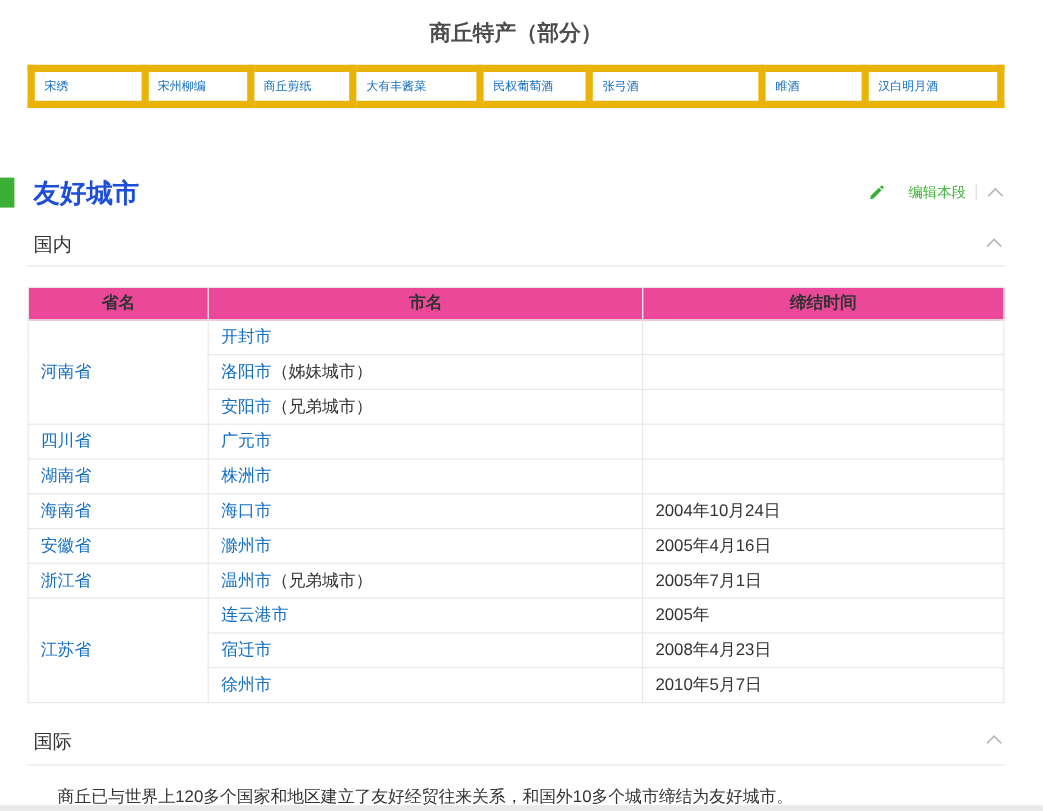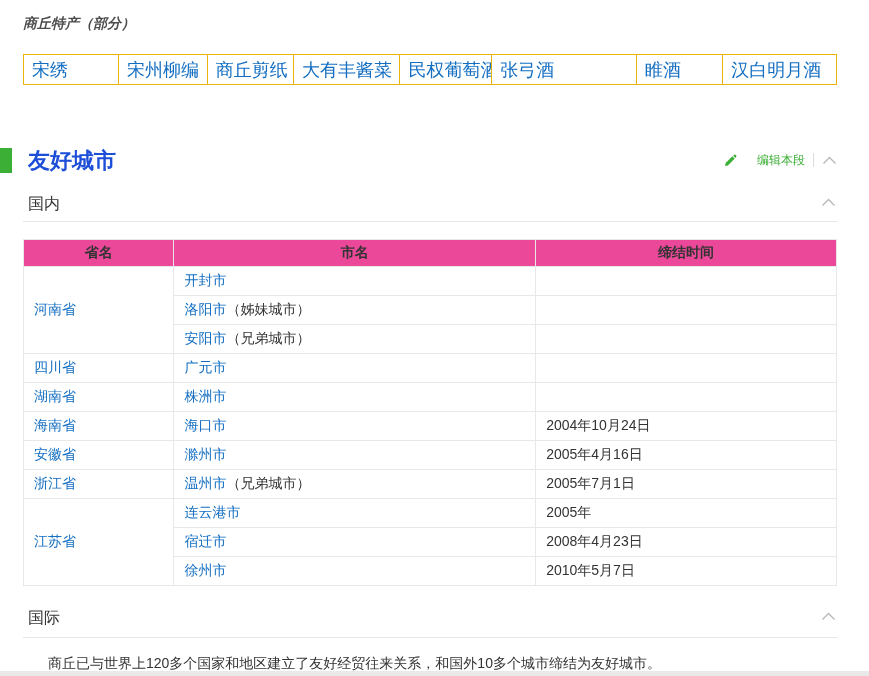--- a/index.html
+++ b/index.html
@@ -10,29 +10,29 @@
     overflow: hidden;
     font-family: "Liberation Sans", "DejaVu Sans", sans-serif;
     color: #333;
   }
   .lnk { color:#136ec2; text-decoration:none; cursor:pointer; }
   .plain { color:#333; }
 
   
   .spec-title {
     position:absolute; left:23px; top:15px; width:814px;
-    font-size:14px; font-weight:bold; color:#4d4d4d;font-style:italic;
+    text-align:center; font-size:18px; font-weight:bold; color:#4d4d4d;
   }
   table.spec {
     position:absolute; left:23px; top:54px; width:814px;
     border-collapse:collapse; table-layout:fixed;
   }
   table.spec td {
-    height:30px; border:1px solid #eab308;
-    padding:0 4px 0 8px; font-size:18px; vertical-align:middle;
+    height:30px; border:6px solid #eab308;
+    padding:0 4px 0 8px; font-size:10px; vertical-align:middle;
     overflow:hidden; white-space:nowrap;
   }
 
   
   .green-bar { position:absolute; left:0; top:148px; width:12px; height:25px; background:#3caf36; }
   .sec-title { position:absolute; left:28px; top:146px; font-size:22px; color:#1d4ed8; font-weight:700; }
   .sec-actions { position:absolute; right:32px; top:151px; display:flex; align-items:center; height:18px; }
   .edit-link { display:flex; align-items:center; gap:20px; font-size:12px; color:#3caf36; cursor:pointer; }
   .v-divider { width:1px; height:14px; background:#dcdcdc; margin:0 8px; }
   .chevron-btn { display:inline-flex; align-items:center; cursor:pointer; }

